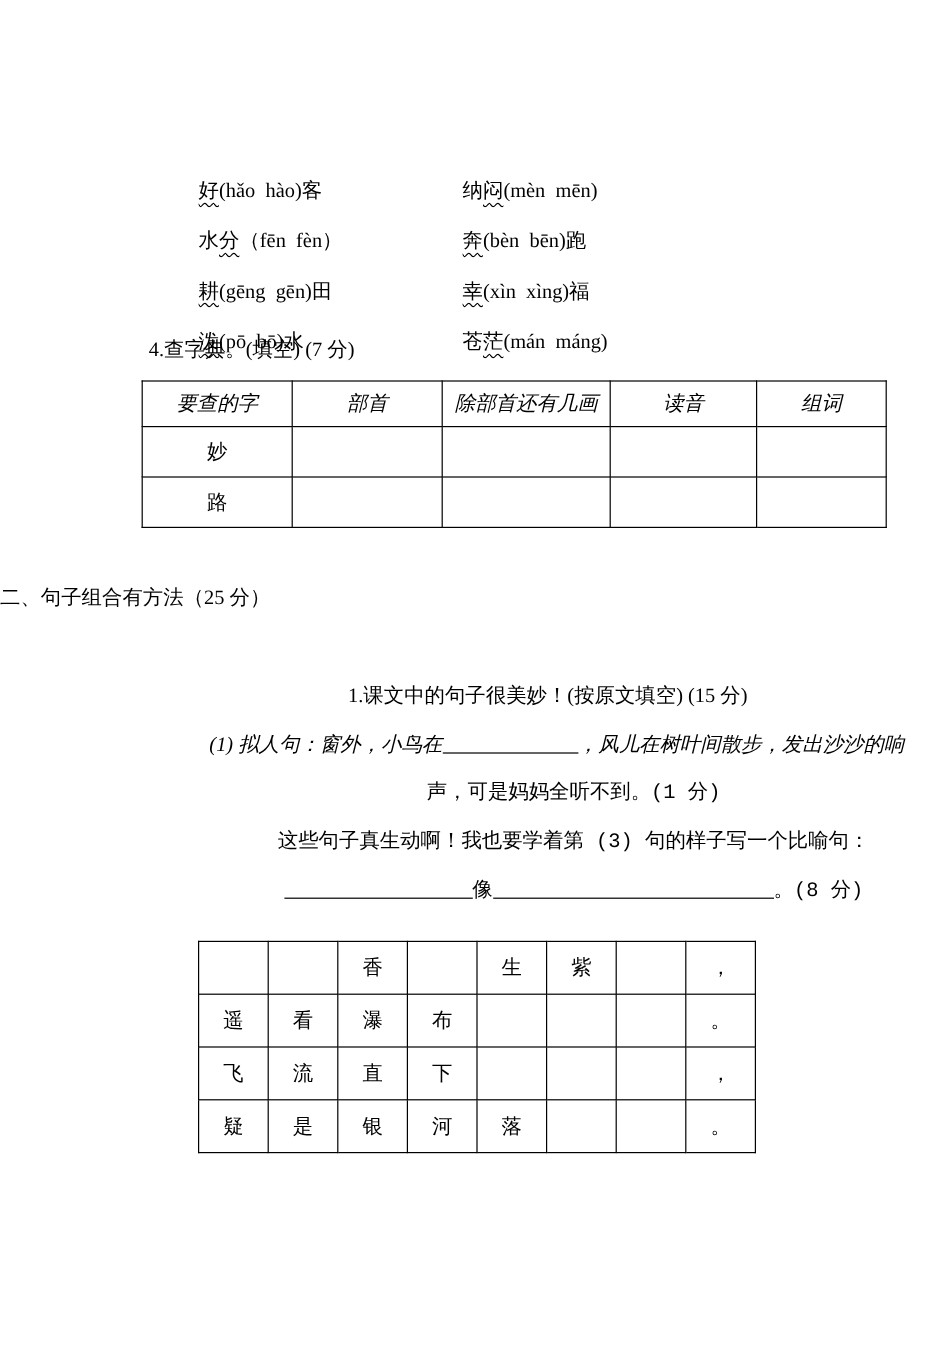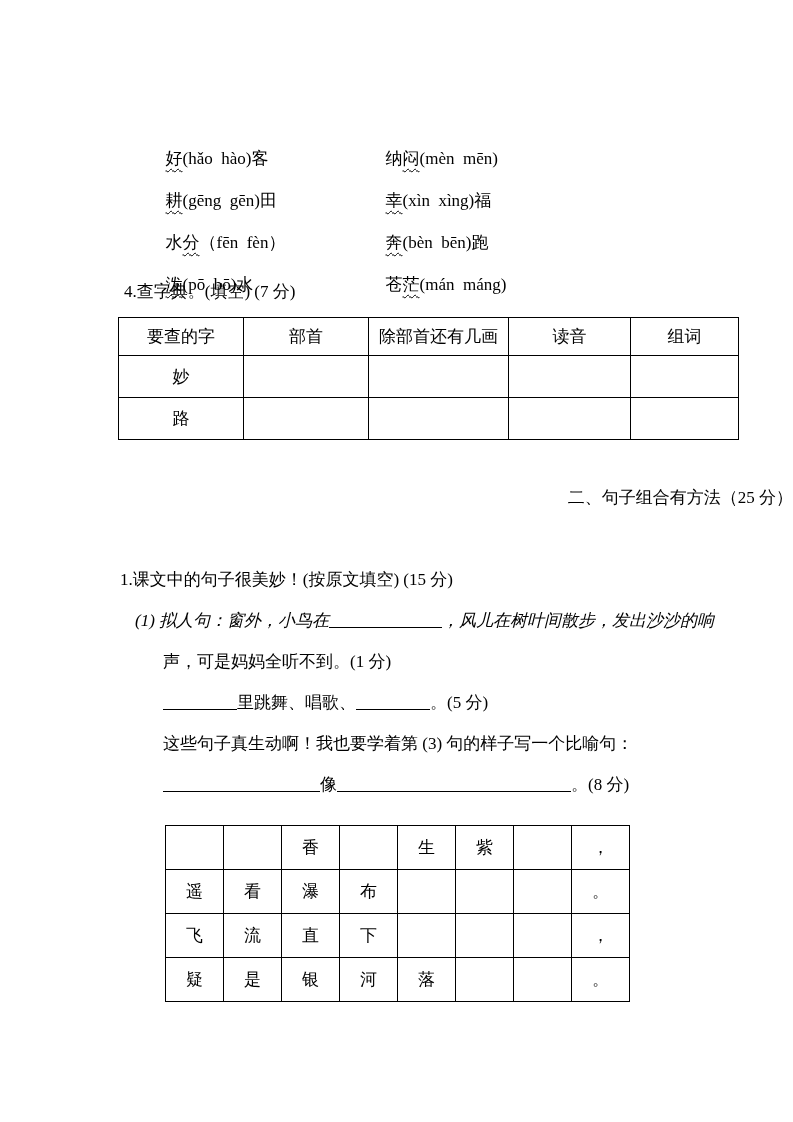--- a/index.html
+++ b/index.html
@@ -22,30 +22,30 @@
     text-decoration-style: wavy;
     text-decoration-thickness: 1px;
     text-underline-offset: 4px;
   }
 
   
   .dict-heading { margin: 16px 0 14px 124px; }
   table { border-collapse: collapse; table-layout: fixed; }
   .dict-table { margin-left: 118px; width: 620px; text-align: center; }
   .dict-table th, .dict-table td { border: 1px solid #000; font-weight: normal; padding: 0; }
-  .dict-table th { height: 38px; }
+  .dict-table th { height: 38px; font-style: italic; }
   .dict-table td { height: 42px; }
 
   
-  .sec-title { text-align: right; margin-top: 46px; }
-  .q-block { margin-top: 50px; }
+  .sec-title { text-align: left; margin-top: 46px; }
+  .q-block { margin-top: 50px; text-align: center; }
   .q-block p { line-height: 41px; white-space: pre-wrap; }
   .q-head  { margin-left: 120px; }
   .i-first { margin-left: 135px; font-style: italic; }
-  .i-cont  { margin-left: 163px; }
+  .i-cont  { margin-left: 163px; font-family: Liberation Mono, monospace; }
 
   .blank {
     display: inline-block;
     border-bottom: 1px solid #000;
     height: 16px;
     vertical-align: -2px;
   }
 
   
   .poem-table { margin: 20px 0 0 165px; width: 464px; text-align: center; }
@@ -54,24 +54,24 @@
 </head>
 <body>
 
 <div class="page">
 
   <section class="pinyin">
     <div class="pinyin-row">
       <span class="col-left"><span></span><span class="wavy">好</span><span>(hǎo  hào)客</span></span><span class="col-right"><span>纳</span><span class="wavy">闷</span><span>(mèn  mēn)</span></span>
     </div>
     <div class="pinyin-row">
-      <span class="col-left"><span></span><span class="wavy">耕</span><span>(gēng  gēn)田</span></span><span class="col-right"><span></span><span class="wavy">幸</span><span>(xìn  xìng)福</span></span>
+      <span class="col-left"><span>水</span><span class="wavy">分</span><span>（fēn  fèn）</span></span><span class="col-right"><span></span><span class="wavy">奔</span><span>(bèn  bēn)跑</span></span>
     </div>
     <div class="pinyin-row">
-      <span class="col-left"><span>水</span><span class="wavy">分</span><span>（fēn  fèn）</span></span><span class="col-right"><span></span><span class="wavy">奔</span><span>(bèn  bēn)跑</span></span>
+      <span class="col-left"><span></span><span class="wavy">耕</span><span>(gēng  gēn)田</span></span><span class="col-right"><span></span><span class="wavy">幸</span><span>(xìn  xìng)福</span></span>
     </div>
     <div class="pinyin-row">
       <span class="col-left"><span></span><span class="wavy">泼</span><span>(pō  bō)水</span></span><span class="col-right"><span>苍</span><span class="wavy">茫</span><span>(mán  máng)</span></span>
     </div>
   </section>
 
   <p class="dict-heading">4.查字典。(填空) (7 分)</p>
 
   <table class="dict-table">
     <colgroup>
@@ -107,21 +107,20 @@
   </table>
 
   <h2 class="sec-title" style="font-size:17px; font-weight:normal;">二、句子组合有方法（25 分）</h2>
 
   <div class="q-block">
     <p class="q-head">1.课文中的句子很美妙！(按原文填空) (15 分)</p>
 
     <p class="i-first"><span>(1) 拟人句：窗外，小鸟在</span><span class="blank" style="width:113px"></span><span>，风儿在树叶间散步，发出沙沙的响</span></p>
     <p class="i-cont"><span>声，可是妈妈全听不到。(1 分)</span></p>
 
-    <p class="i-cont"><span class="blank" style="width:74px"></span><span>里跳舞、唱歌、</span><span class="blank" style="width:74px"></span><span>。(5 分)</span></p>
 
     <p class="i-cont"><span>这些句子真生动啊！我也要学着第 (3) 句的样子写一个比喻句：</span></p>
     <p class="i-cont"><span class="blank" style="width:157px"></span><span>像</span><span class="blank" style="width:234px"></span><span>。(8 分)</span></p>
 
   </div>
 
   <table class="poem-table">
     <tbody>
       <tr>
         <td></td>

